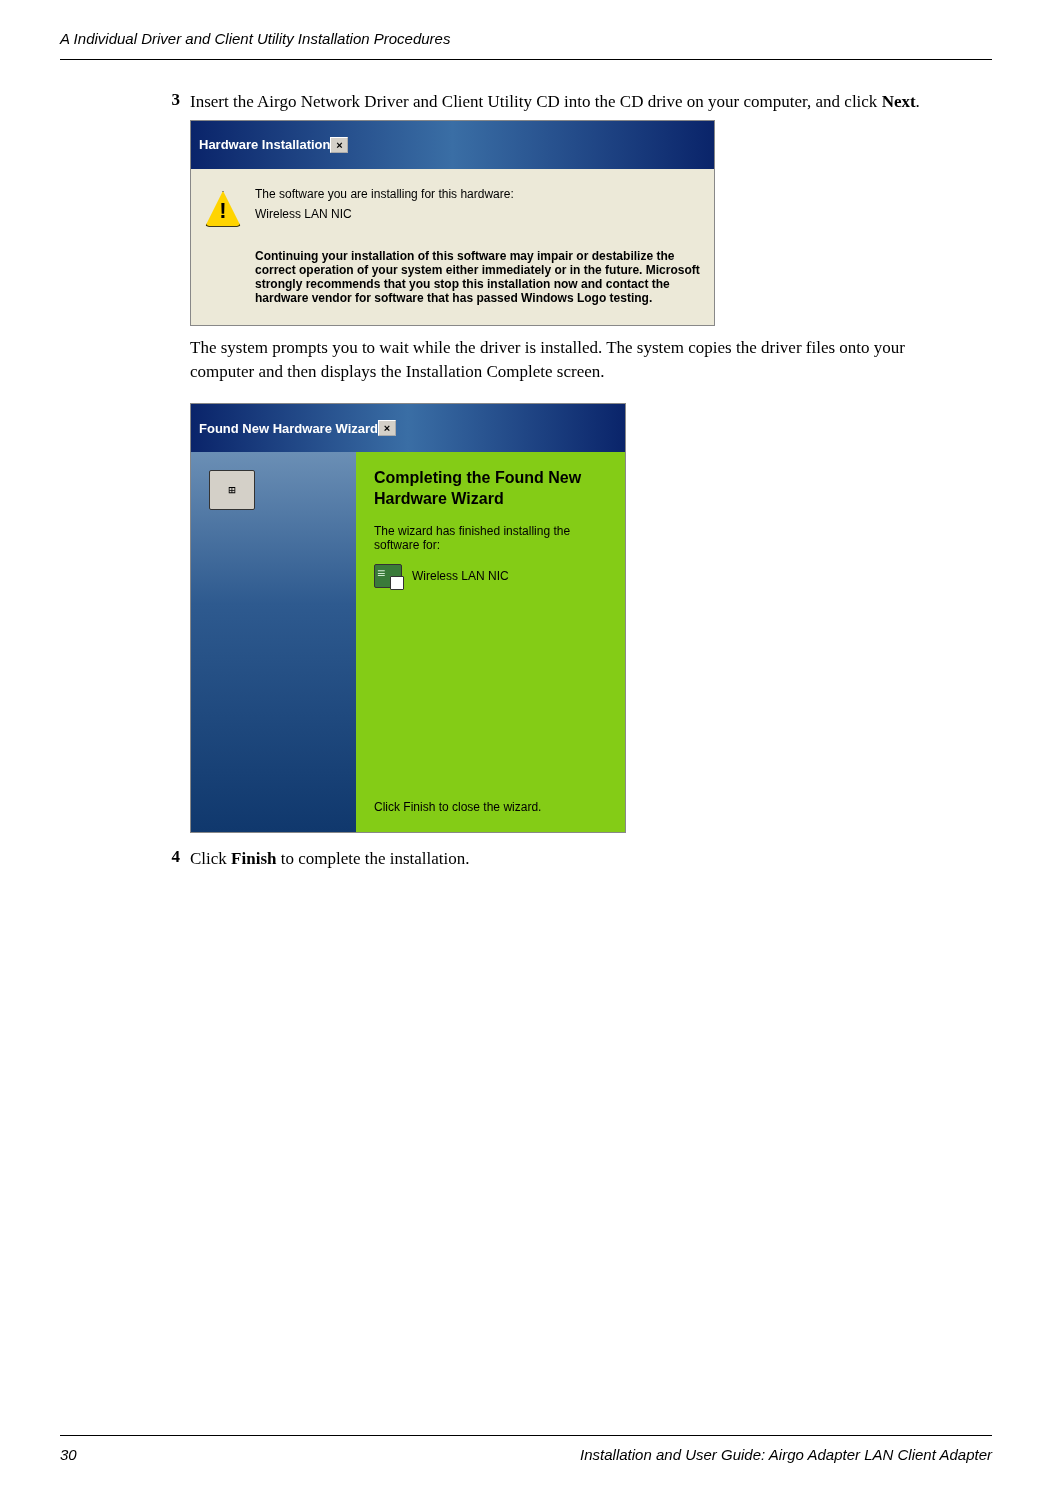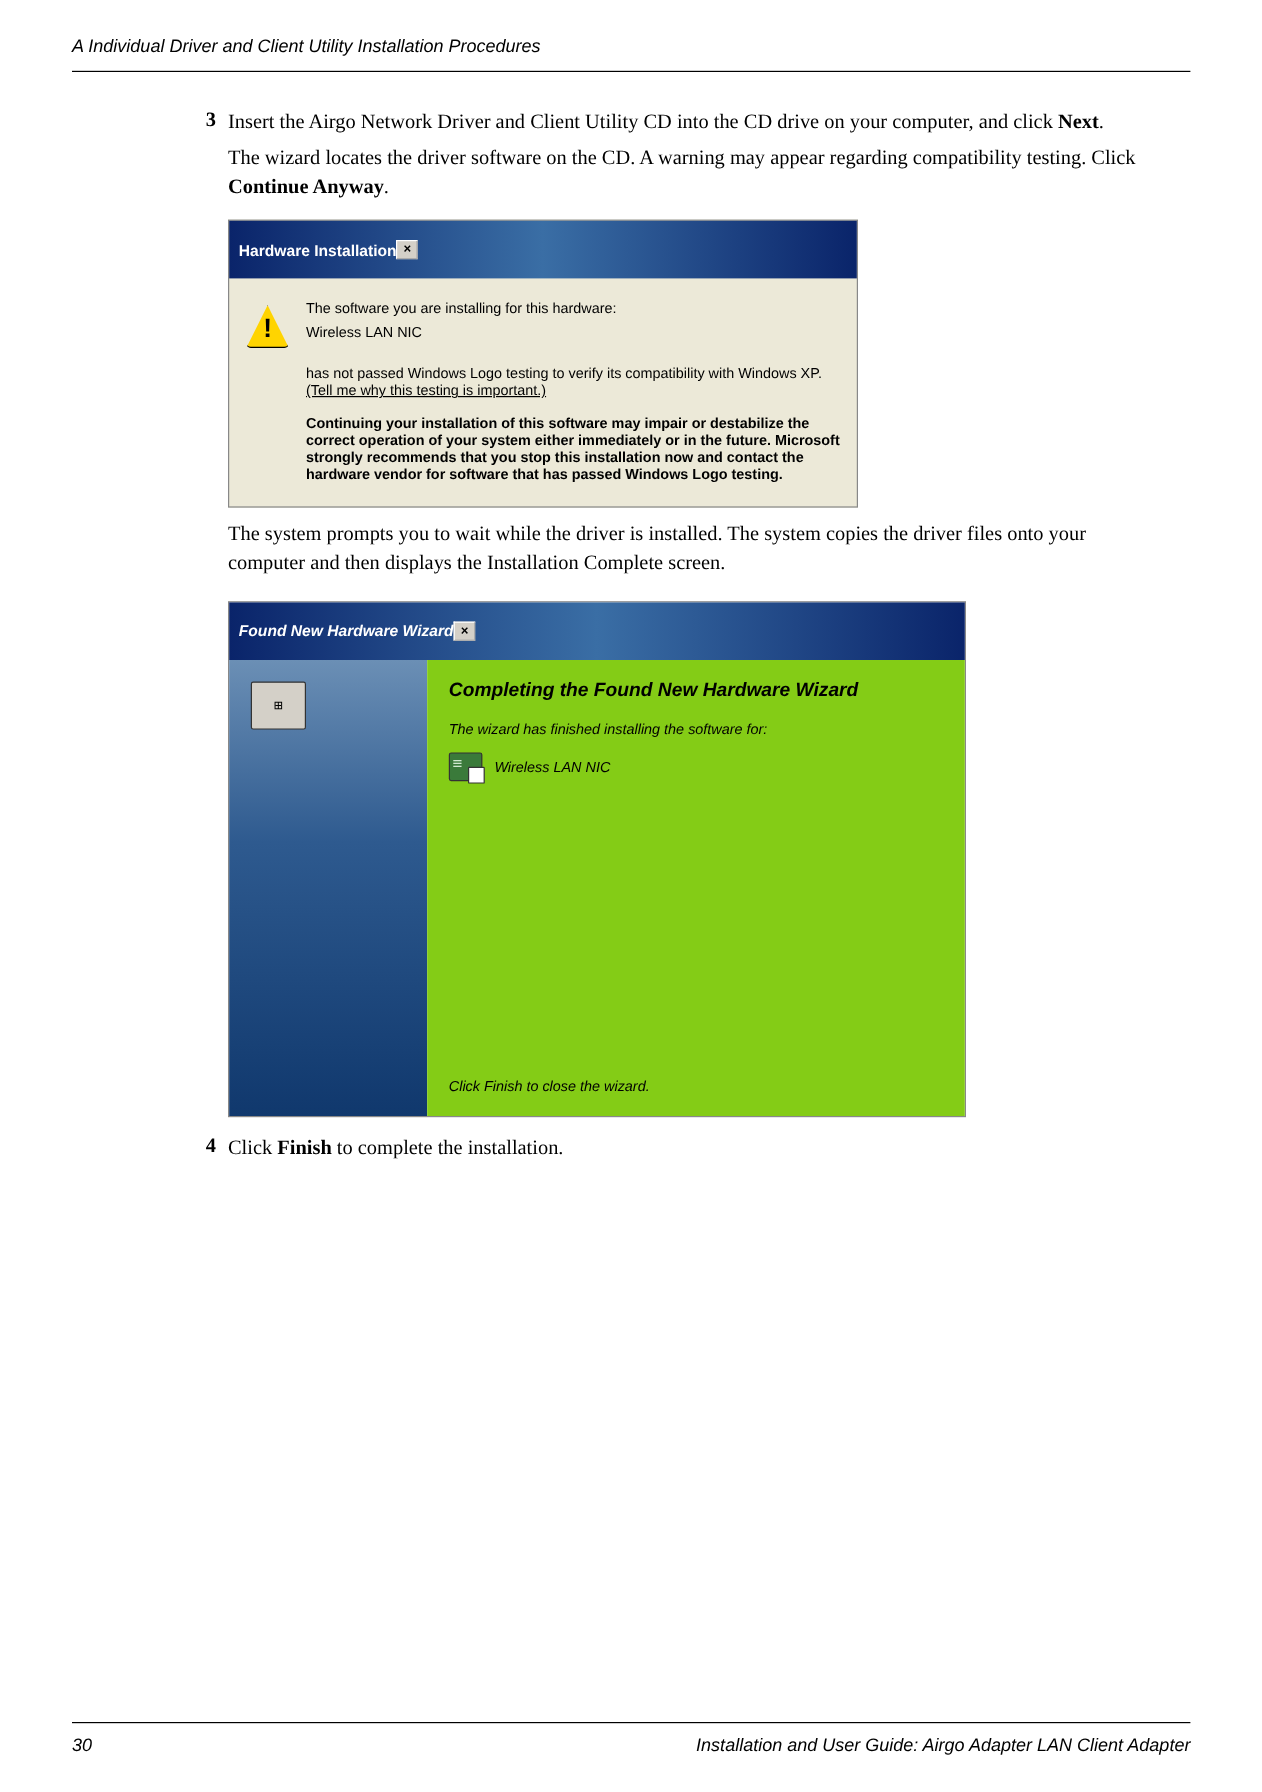--- a/index.html
+++ b/index.html
@@ -130,27 +130,26 @@
       padding: 4px 14px;
       font-family: Tahoma, Arial, sans-serif;
       font-size: 12px;
       margin-left: 6px;
       min-width: 110px;
       text-align: center;
     }
     
     .dialog2 {
       margin-left: 30px;
-      width: 615px;
+      width: 436px;
       background: #fff;
       border: 1px solid #888;
       font-family: Tahoma, Arial, sans-serif;
       font-size: 12px;
       margin-bottom: 14px;
-      font-style: italic;
     }
     .dialog2-body {
       display: flex;
       min-height: 380px;
     }
     .wiz-side {
       width: 165px;
       flex-shrink: 0;
       background: linear-gradient(to bottom, #6b8fb5 0%, #2e5a8f 40%, #10386d 100%);
       position: relative;
@@ -264,40 +263,34 @@
   <span>A  Individual Driver and Client Utility Installation Procedures</span>
   <span></span>
 </div>
 
 <div class="content">
 
   <div class="step">
     <div class="step-num">3</div>
     <div class="step-text">
       <span>Insert the Airgo Network Driver and Client Utility CD into the CD drive on your computer, and click </span><b>Next</b><span>.</span>
-      <div class="para">
-        <span>The wizard locates the driver software on the CD. A warning may appear regarding compatibility testing. Click </span><b>Continue Anyway</b><span>.</span>
-      </div>
     </div>
   </div>
 
   <div class="dialog1">
     <div class="titlebar">
       <span>Hardware Installation</span>
       <span class="close-x">×</span>
     </div>
     <div class="dialog1-body">
       <div class="warn-icon"></div>
       <div class="dialog1-text">
         <div class="d1-line">The software you are installing for this hardware:</div>
         <div class="d1-line">Wireless LAN NIC</div>
         <div class="d1-gap"></div>
-        <div class="d1-line">
-          <span>has not passed Windows Logo testing to verify its compatibility with Windows XP. </span><span class="d1-link">(Tell me why this testing is important.)</span>
-        </div>
         <div class="d1-gap" style="height:8px;"></div>
         <div class="d1-line d1-bold">Continuing your installation of this software may impair or destabilize the correct operation of your system either immediately or in the future. Microsoft strongly recommends that you stop this installation now and contact the hardware vendor for software that has passed Windows Logo testing.</div>
       </div>
     </div>
   </div>
 
   <div class="indented-para">The system prompts you to wait while the driver is installed. The system copies the driver files onto your computer and then displays the Installation Complete screen.</div>
 
   <div class="dialog2">
     <div class="titlebar">

